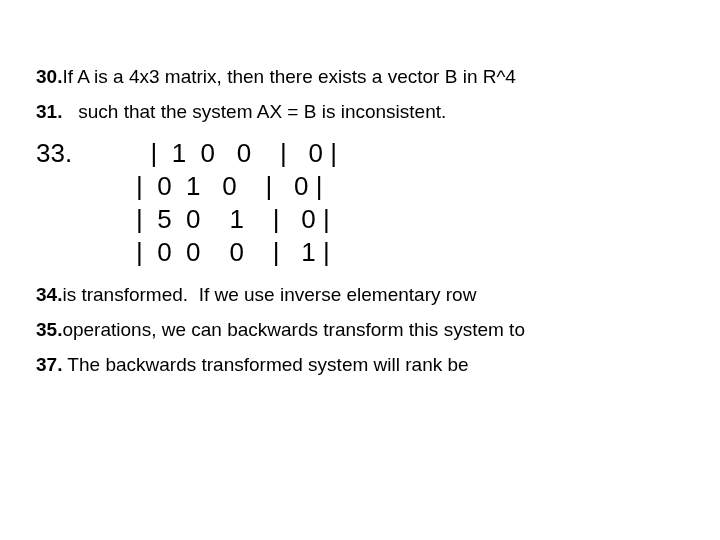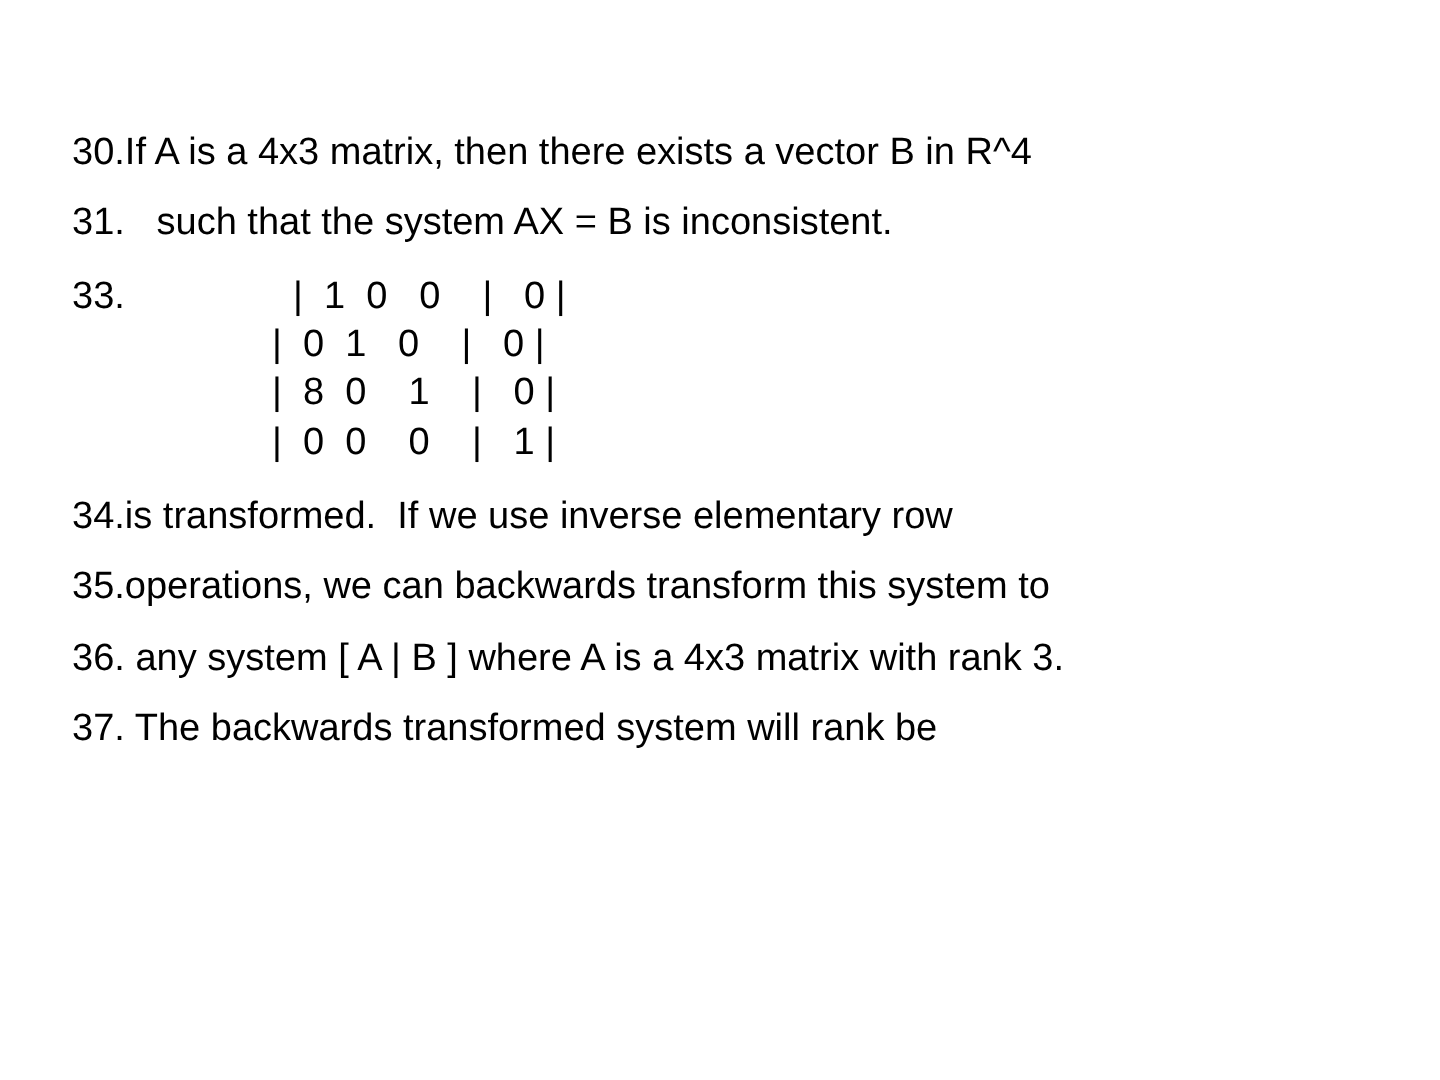--- a/index.html
+++ b/index.html
@@ -16,23 +16,24 @@
     box-sizing: border-box;
   }
   .line {
     font-size: 19px;
     line-height: 1.15;
     margin-bottom: 13.5px;
     white-space: pre;
   }
   .num {
     display: inline-block;
+    font-weight: bold;
   }
   .matrix-block {
-    font-size: 19px;
+    font-size: 26px;
     line-height: 1.28;
     margin: 0 0 14px 0;
   }
   .mr {
     white-space: pre;
   }
   .mnum {
     display: inline-block;
     width: 100px;
   }
@@ -47,26 +48,25 @@
 <div class="page">
 
   <div class="line"><span class="num">30.</span><span>If A is a 4x3 matrix, then there exists a vector B in R^4</span></div>
 
   <div class="line"><span class="num">31.</span><span>   such that the system AX = B is inconsistent.</span></div>
 
 
   <div class="matrix-block">
     <div class="mr"><span class="mnum">33.</span><span>  |  1  0   0    |   0 |</span></div>
     <div class="mr"><span class="mpad"></span><span>|  0  1   0    |   0 |</span></div>
-    <div class="mr"><span class="mpad"></span><span>|  8  0    1    |   0 |</span></div>
+    <div class="mr"><span class="mpad"></span><span>|  5  0    1    |   0 |</span></div>
     <div class="mr"><span class="mpad"></span><span>|  0  0    0    |   1 |</span></div>
   </div>
 
   <div class="line"><span class="num">34.</span><span>is transformed.  If we use inverse elementary row</span></div>
 
   <div class="line"><span class="num">35.</span><span>operations, we can backwards transform this system to</span></div>
 
-  <div class="line"><span class="num">36.</span><span> any system [ A | B ] where A is a 4x3 matrix with rank 3.</span></div>
 
   <div class="line"><span class="num">37.</span><span> The backwards transformed system will rank be</span></div>
 
 
 </div>
 
 </body></html>

